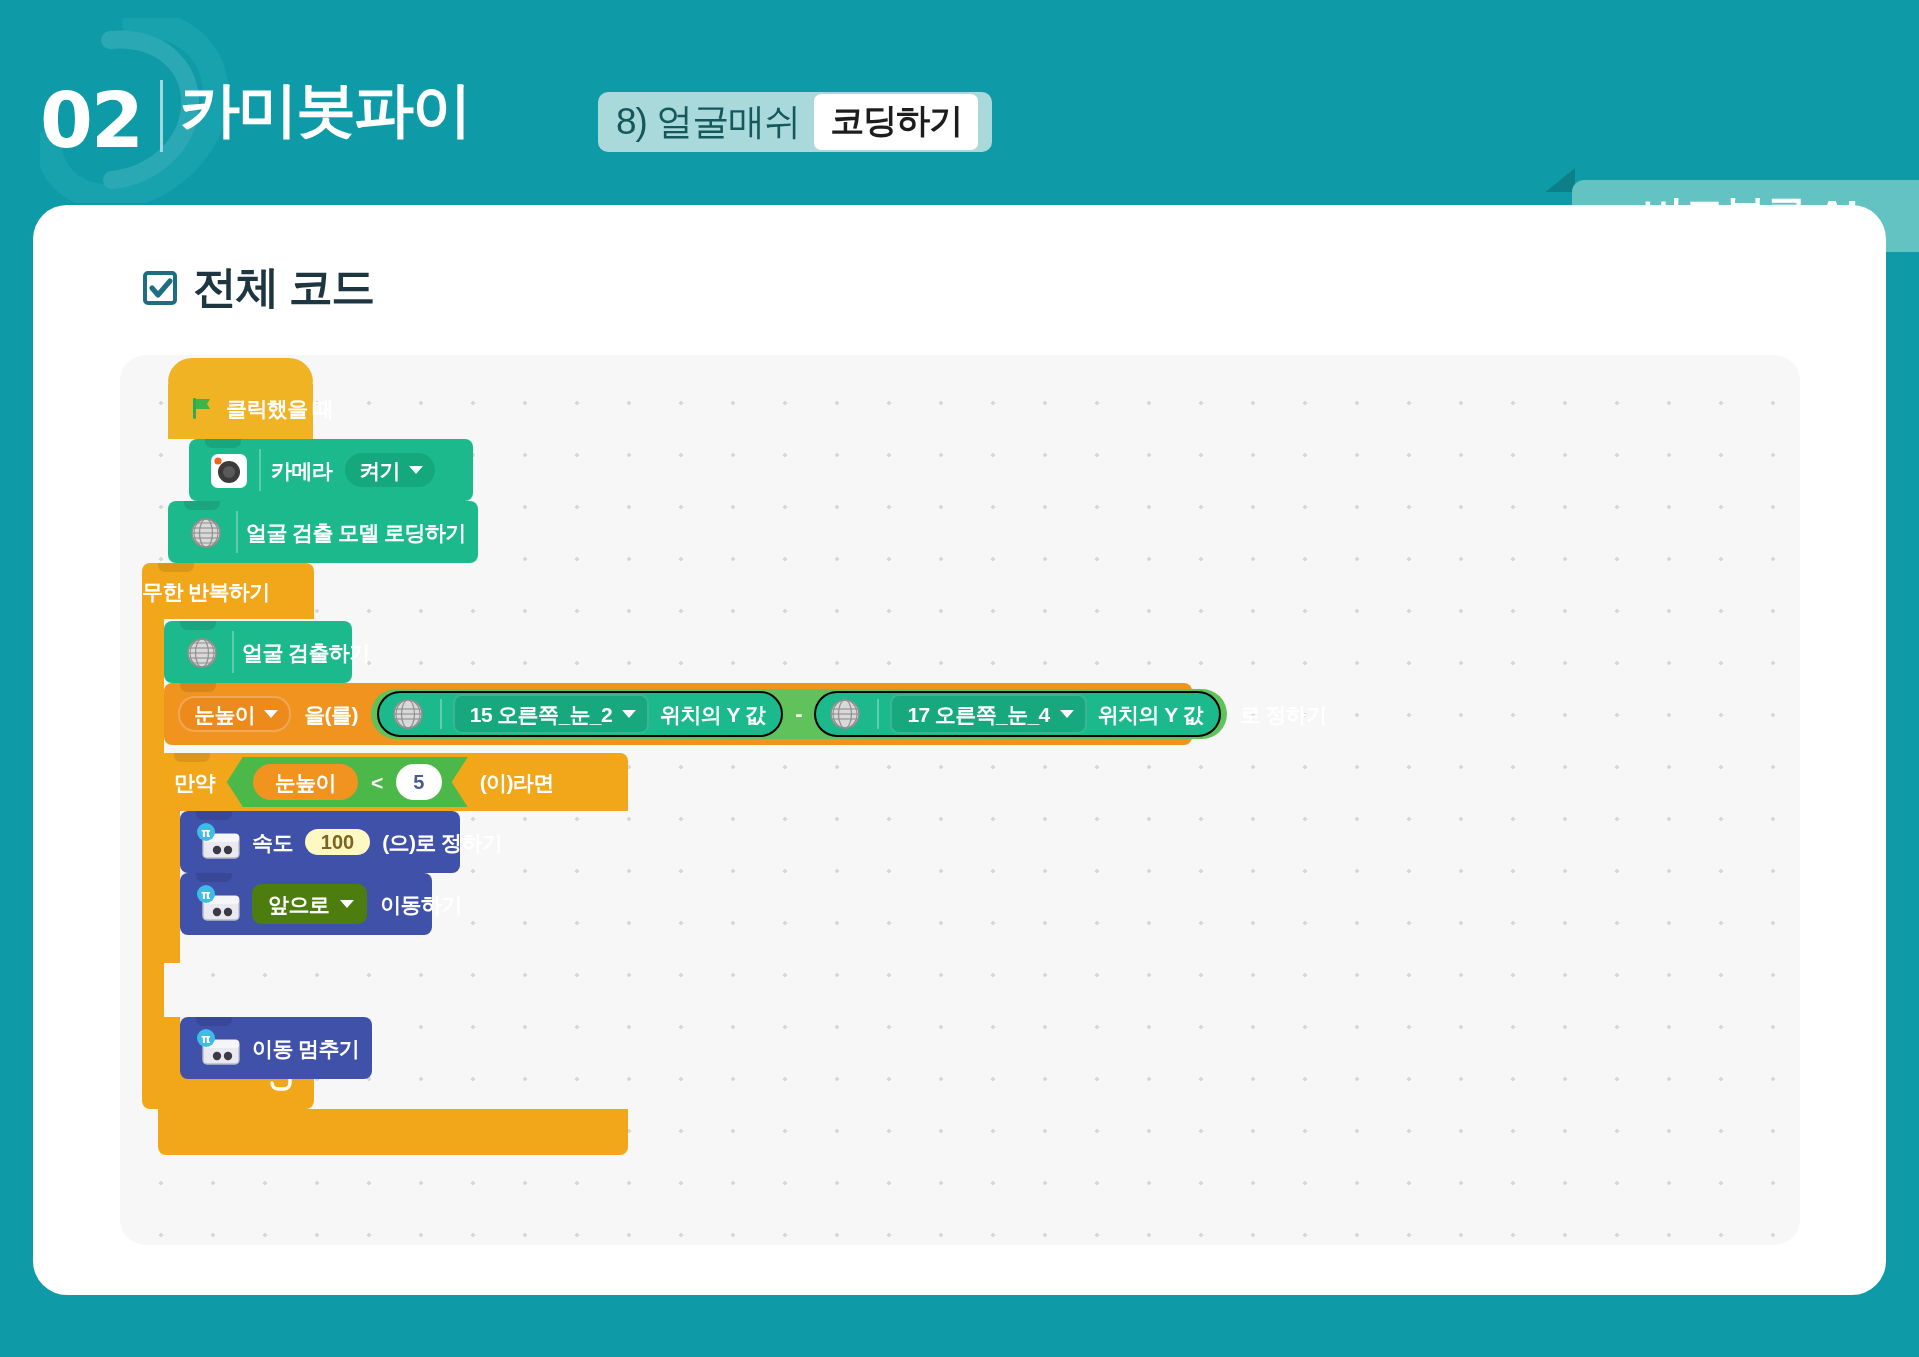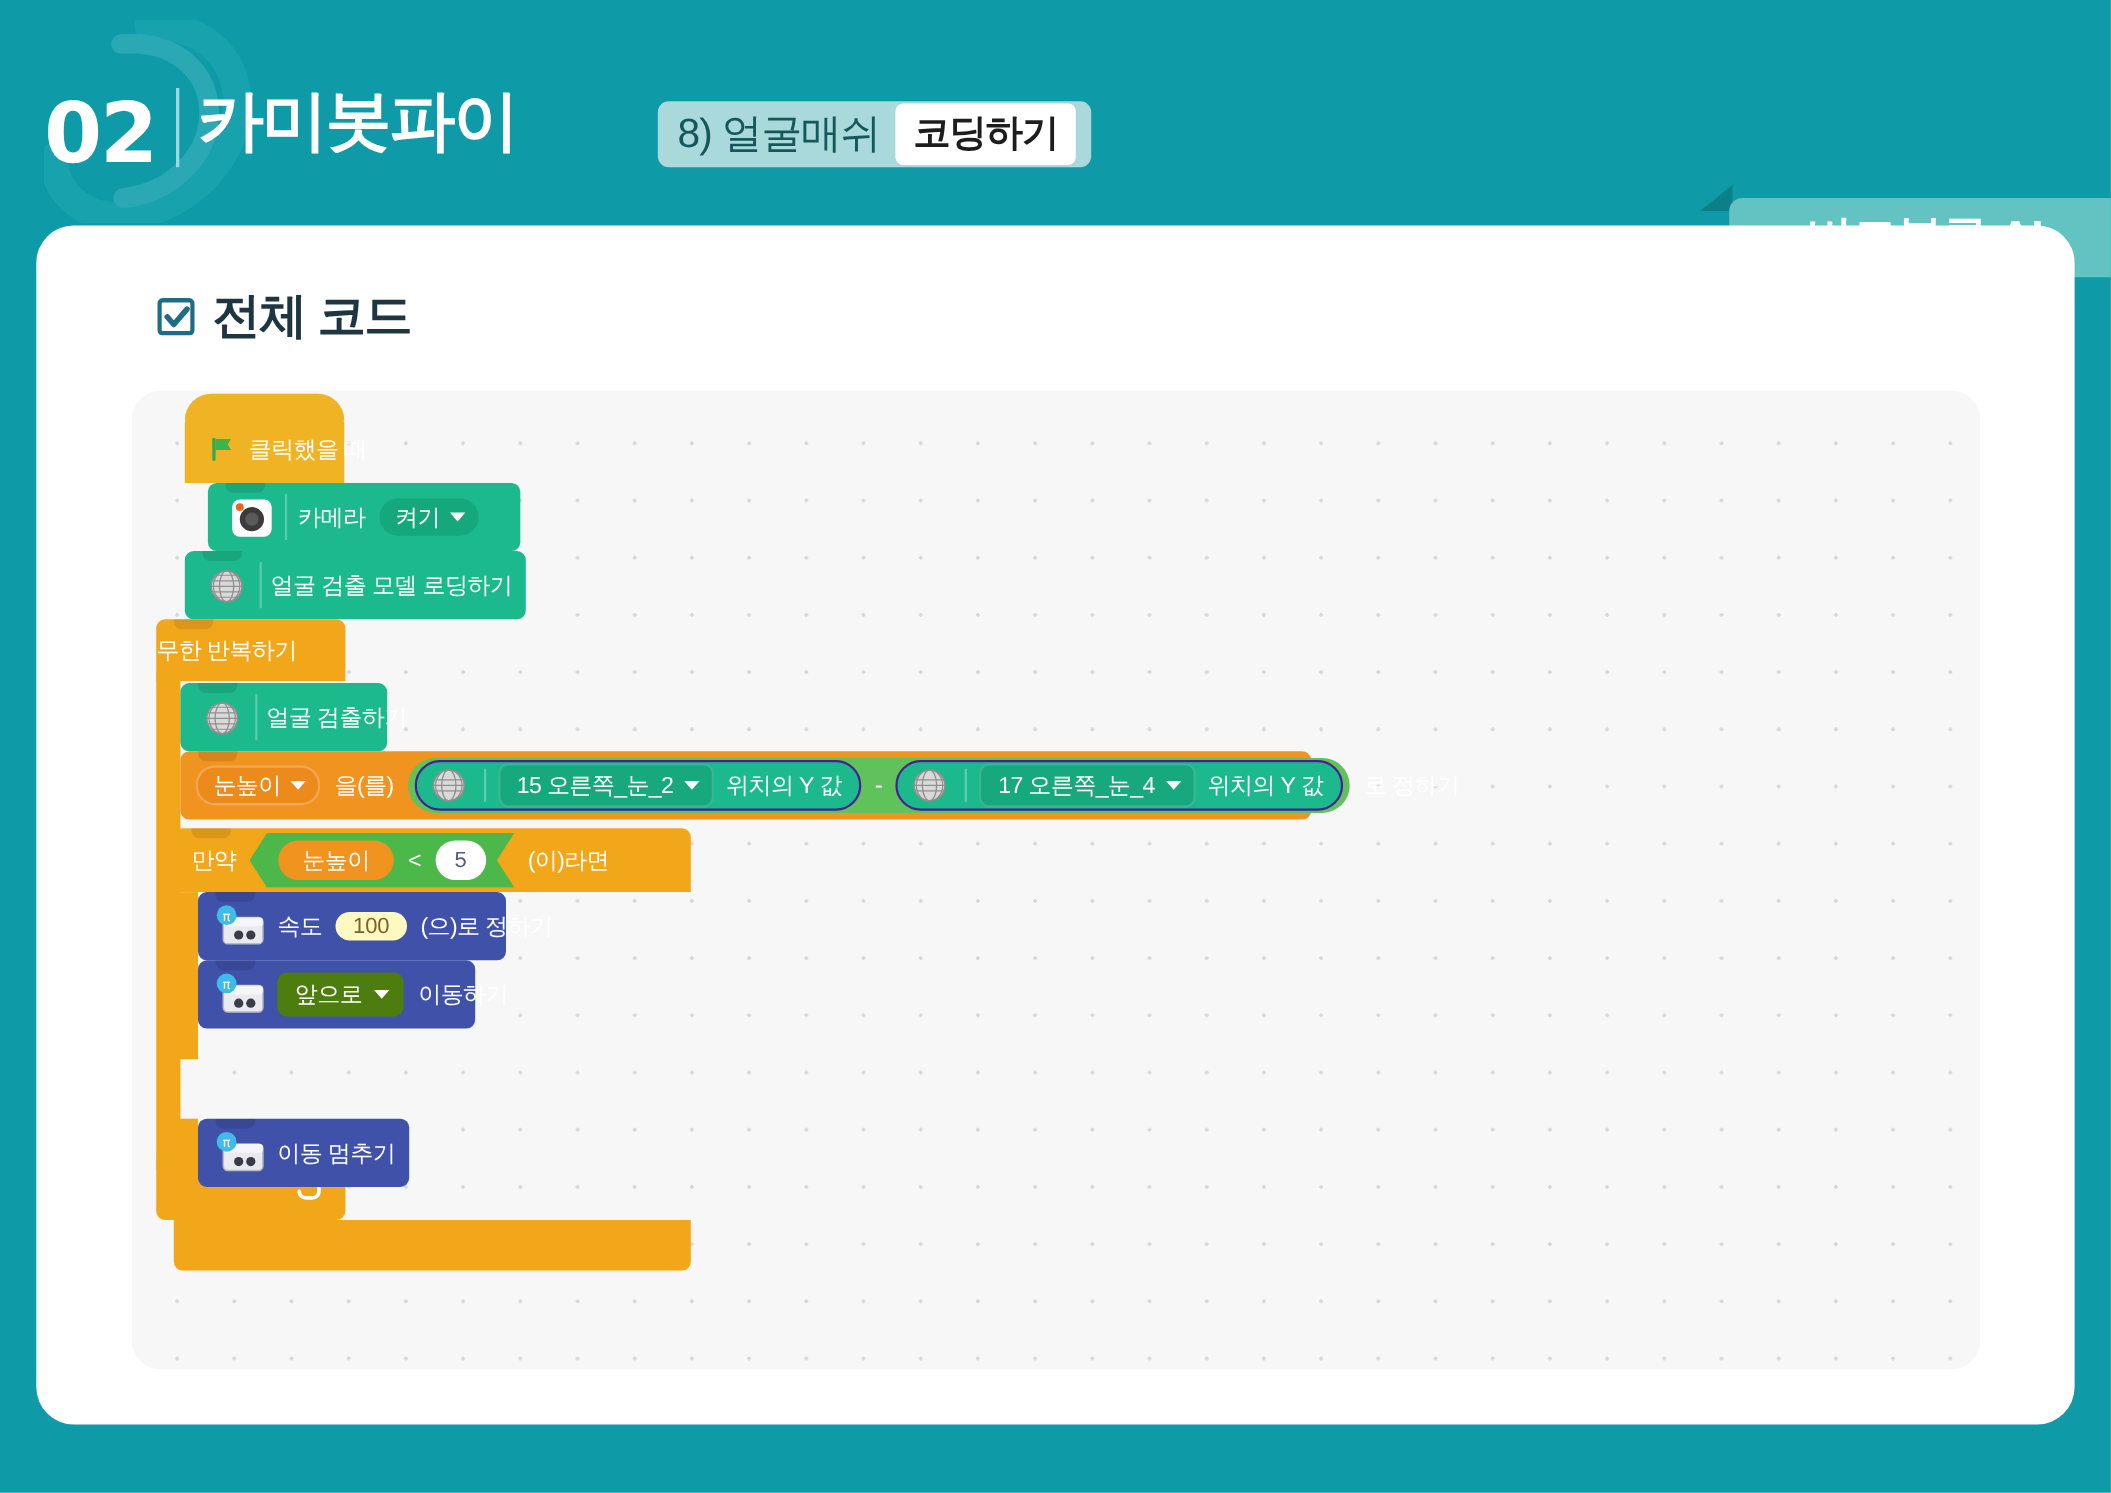--- a/index.html
+++ b/index.html
@@ -63,21 +63,21 @@
 
   
   .canvas {
     position:absolute; left:120px; top:355px; width:1680px; height:890px;
     background:#f7f7f7; border-radius:26px; overflow:hidden;
     background-image:radial-gradient(#d8d8d8 1.6px, transparent 1.7px);
     background-size:52px 52px; background-position:15px 22px;
   }
 
   
-  .blk { position:absolute; color:#fff; display:flex; align-items:center; white-space:nowrap; }
+  .blk { position:absolute; color:#fff; display:flex; align-items:center; white-space:nowrap;font-weight:bold; }
   .lbl { font-size:21px; letter-spacing:-0.6px; line-height:1; }
 
   
   .hat {
     left:48px; top:22px; width:145px; height:62px;
     background:#f0b323; border-radius:8px 8px 0 0;
     padding-left:58px; gap:10px;
   }
   .hat-dome {
     position:absolute; left:0; top:-19px; width:145px; height:24px;
@@ -142,21 +142,21 @@
     background:#f0941f; border-radius:8px;
     padding-left:14px; gap:13px;
   }
 
   
   .op-sub {
     background:#5fc25a; border-radius:25px; height:50px;
     display:flex; align-items:center; gap:10px; padding:0 6px;
   }
   .reporter {
-    background:#1cb98c; border:2px solid #4c1d95; border-radius:24px; height:46px;
+    background:#1cb98c; border:2px solid #000000; border-radius:24px; height:46px;
     display:flex; align-items:center; gap:11px; padding:0 16px 0 10px;
   }
   .reporter .sep { width:2px; height:30px; background:rgba(255,255,255,.3); margin-left:2px; }
   .minus { font-size:22px; color:#ffffff; padding:0 2px; }
 
   
   .if-head { left:38px; top:398px; width:470px; height:58px; background:#f2a71b; border-radius:8px 8px 0 0; padding-left:16px; gap:12px; }
   .hexcond {
     background:#4cb849; height:50px; display:flex; align-items:center; gap:13px;
     padding:0 26px; clip-path:polygon(16px 0, 100% 0, calc(100% - 16px) 50%, 100% 100%, 16px 100%, 0 50%);

